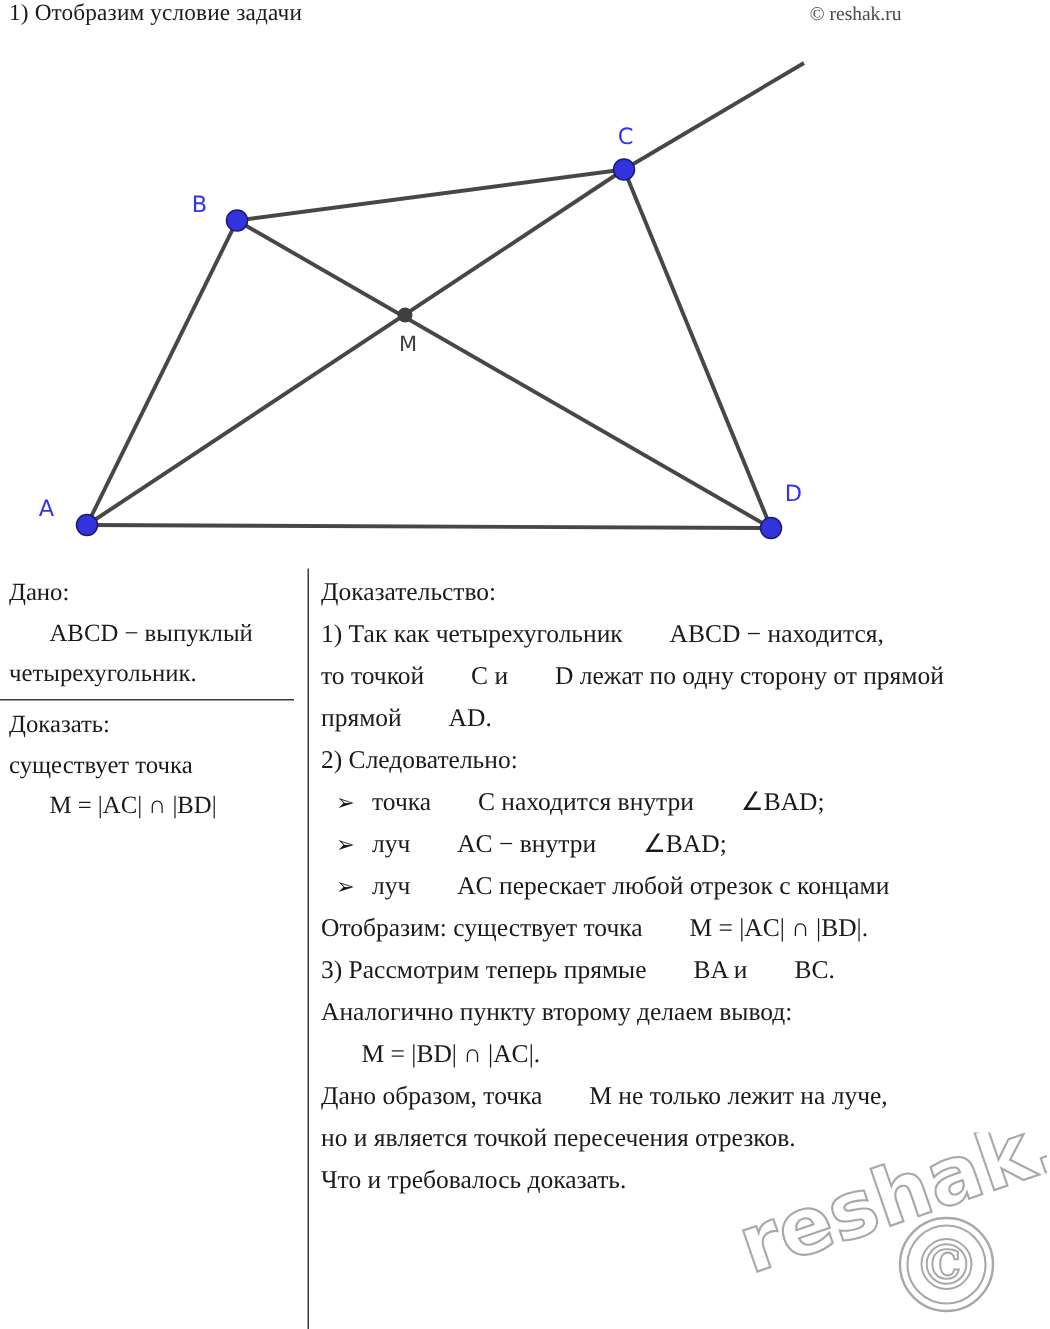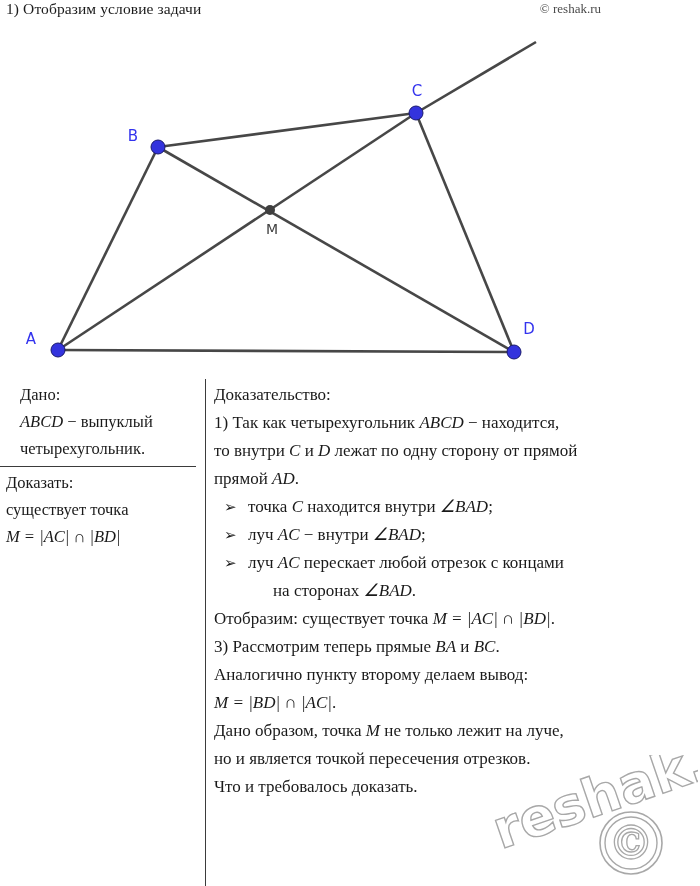--- a/index.html
+++ b/index.html
@@ -73,21 +73,21 @@
     border-right: 1.5px solid #3b3b3b;
     box-sizing: border-box;
   }
   #given-cell {
     position: absolute;
     left: 0; top: 0;
     width: 196px;
     height: 88px;
     border-bottom: 1.5px solid #3b3b3b;
     box-sizing: border-box;
-    padding: 2px 4px 0 20px;
+    padding: 2px 4px 0 6px;
   }
   #prove-cell {
     position: absolute;
     left: 0; top: 88px;
     width: 204px;
     padding: 2px 4px 0 6px;
     box-sizing: border-box;
   }
   #right-column {
     position: absolute;
@@ -102,22 +102,22 @@
     font-size: 17px;
     line-height: 28px;
     white-space: nowrap;
   }
   .ln-left {
     font-size: 16.5px;
     line-height: 27px;
     white-space: nowrap;
   }
   .mathit {
-    font-style: italic;
     font-family: "Liberation Serif", serif;
+    margin-left: 27px;
   }
   .bullet-line {
     font-size: 17px;
     line-height: 28px;
     white-space: nowrap;
     padding-left: 34px;
     position: relative;
   }
   .bullet-line .arrow-marker {
     position: absolute;
@@ -195,33 +195,33 @@
     </div>
 
   </div>
 
   <div id="right-column">
 
     <div class="ln">Доказательство:</div>
 
     <div class="ln"><span>1) Так как четырехугольник </span><span class="mathit">ABCD</span><span> − находится,</span></div>
 
-    <div class="ln"><span>то внутри </span><span class="mathit">C</span><span> и </span><span class="mathit">D</span><span> лежат по одну сторону от прямой</span></div>
+    <div class="ln"><span>то точкой </span><span class="mathit">C</span><span> и </span><span class="mathit">D</span><span> лежат по одну сторону от прямой</span></div>
 
 
     <div class="ln"><span>прямой </span><span class="mathit">AD</span><span>.</span></div>
 
+    <div class="ln">2) Следовательно:</div>
 
     <div class="bullet-line"><span class="arrow-marker">➢</span><span>точка </span><span class="mathit">C</span><span> находится внутри </span><span class="mathit">∠BAD</span><span>;</span></div>
 
     <div class="bullet-line"><span class="arrow-marker">➢</span><span>луч </span><span class="mathit">AC</span><span> − внутри </span><span class="mathit">∠BAD</span><span>;</span></div>
 
     <div class="bullet-line"><span class="arrow-marker">➢</span><span>луч </span><span class="mathit">AC</span><span> перескает любой отрезок с концами</span></div>
 
-    <div class="bullet-cont"><span>на сторонах </span><span class="mathit">∠BAD</span><span>.</span></div>
 
     <div class="ln"><span>Отобразим: существует точка </span><span class="mathit">M = |AC| ∩ |BD|</span><span>.</span></div>
 
     <div class="ln"><span>3) Рассмотрим теперь прямые </span><span class="mathit">BA</span><span> и </span><span class="mathit">BC</span><span>.</span></div>
 
     <div class="ln">Аналогично пункту второму делаем вывод:</div>
 
     <div class="ln"><span class="mathit">M = |BD| ∩ |AC|</span><span>.</span></div>
 
     <div class="ln"><span>Дано образом, точка </span><span class="mathit">M</span><span> не только лежит на луче,</span></div>

